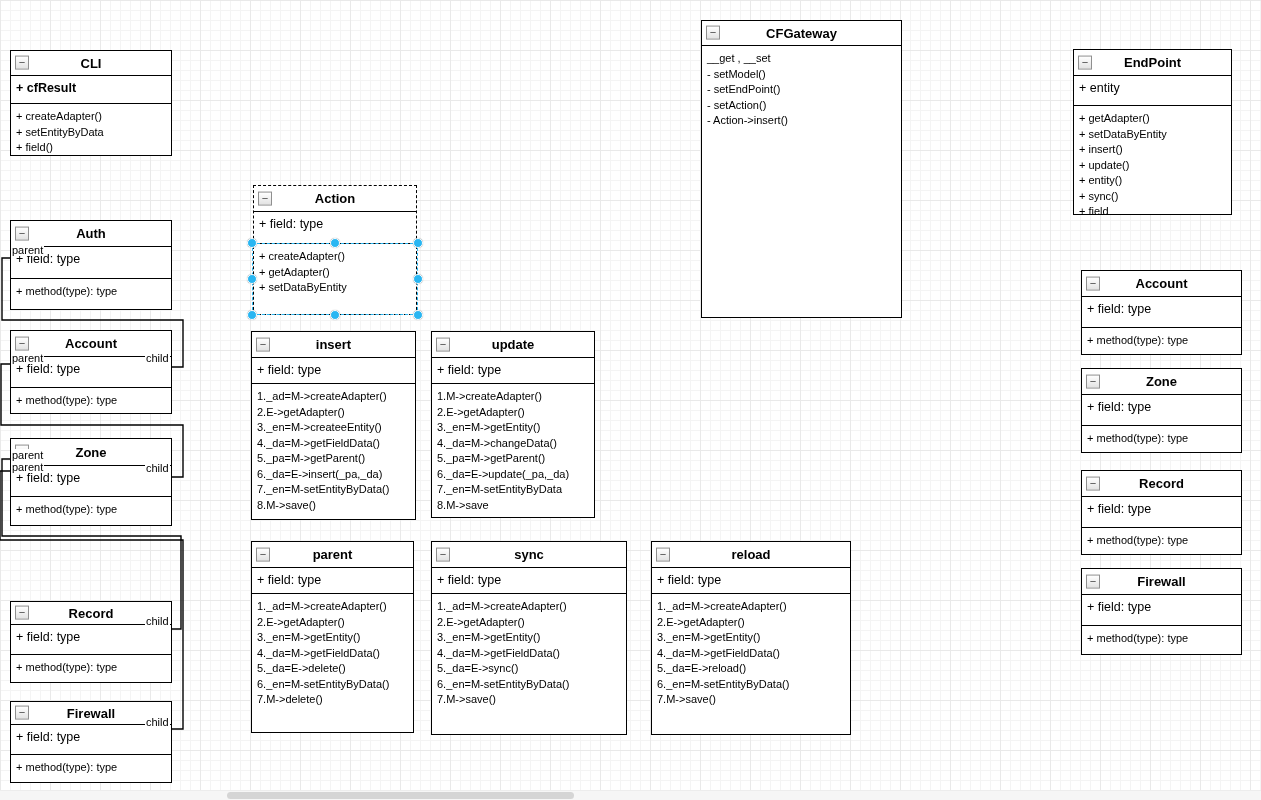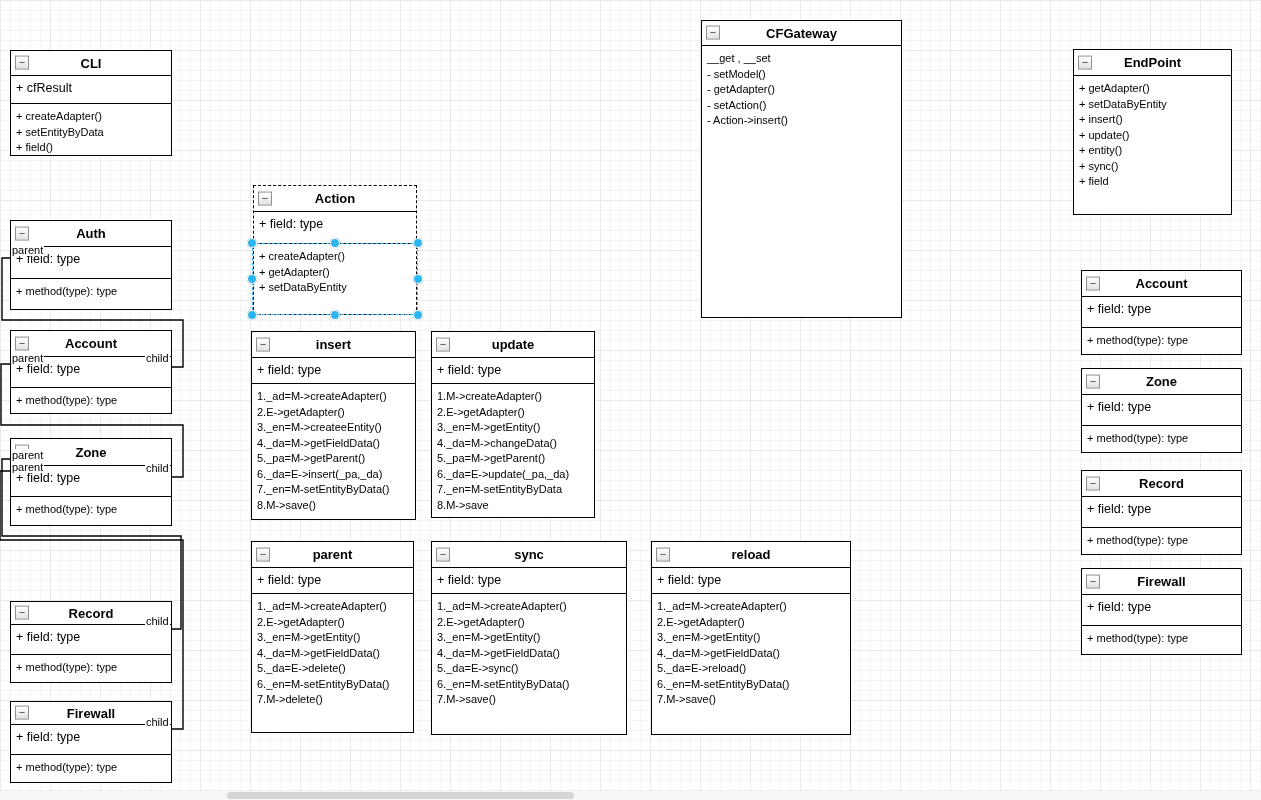--- a/index.html
+++ b/index.html
@@ -77,21 +77,21 @@
       <polyline points="10,471 0,471 0,540 183,540 183,729 172,729"></polyline>
     </svg>
   <div class="hscroll">
     <div class="hscroll-thumb" id="hthumb" style="left: 227px; width: 347px;"></div>
   </div>
 <div class="uml-class" style="left: 10px; top: 50px; width: 162px; height: 106px;">
       <div class="uml-title" style="height: 25px;">
         <span class="collapse">−</span>
         <span>CLI</span>
       </div>
-      <div class="uml-fields" style="height: 28px;">
+      <div class="uml-fields" style="height: 28px; font-weight: bold;">
         <div>+ cfResult</div>
       </div>
       <div class="uml-methods">
         <div>+ createAdapter()</div>
         <div>+ setEntityByData</div>
         <div>+ field()</div>
       </div>
     </div>
     <div class="uml-class" style="left: 10px; top: 220px; width: 162px; height: 90px;">
       <div class="uml-title" style="height: 26px;">
@@ -269,29 +269,32 @@
       </div>
     </div>
     <div class="uml-class" style="left: 701px; top: 20px; width: 201px; height: 298px;">
       <div class="uml-title" style="height: 25px;">
         <span class="collapse">−</span>
         <span>CFGateway</span>
       </div>
       <div class="uml-methods">
         <div>__get , __set</div>
         <div>- setModel()</div>
-        <div>- getAdapter()</div>
+        <div>- setEndPoint()</div>
         <div>- setAction()</div>
         <div>- Action-&gt;insert()</div>
       </div>
     </div>
     <div class="uml-class" style="left: 1073px; top: 49px; width: 159px; height: 166px;">
       <div class="uml-title" style="height: 26px;">
         <span class="collapse">−</span>
         <span>EndPoint</span>
+      </div>
+      <div class="uml-fields" style="height: 30px;">
+        <div>+  entity</div>
       </div>
       <div class="uml-methods">
         <div>+ getAdapter()</div>
         <div>+ setDataByEntity</div>
         <div>+ insert()</div>
         <div>+ update()</div>
         <div>+ entity()</div>
         <div>+ sync()</div>
         <div>+ field</div>
       </div>

